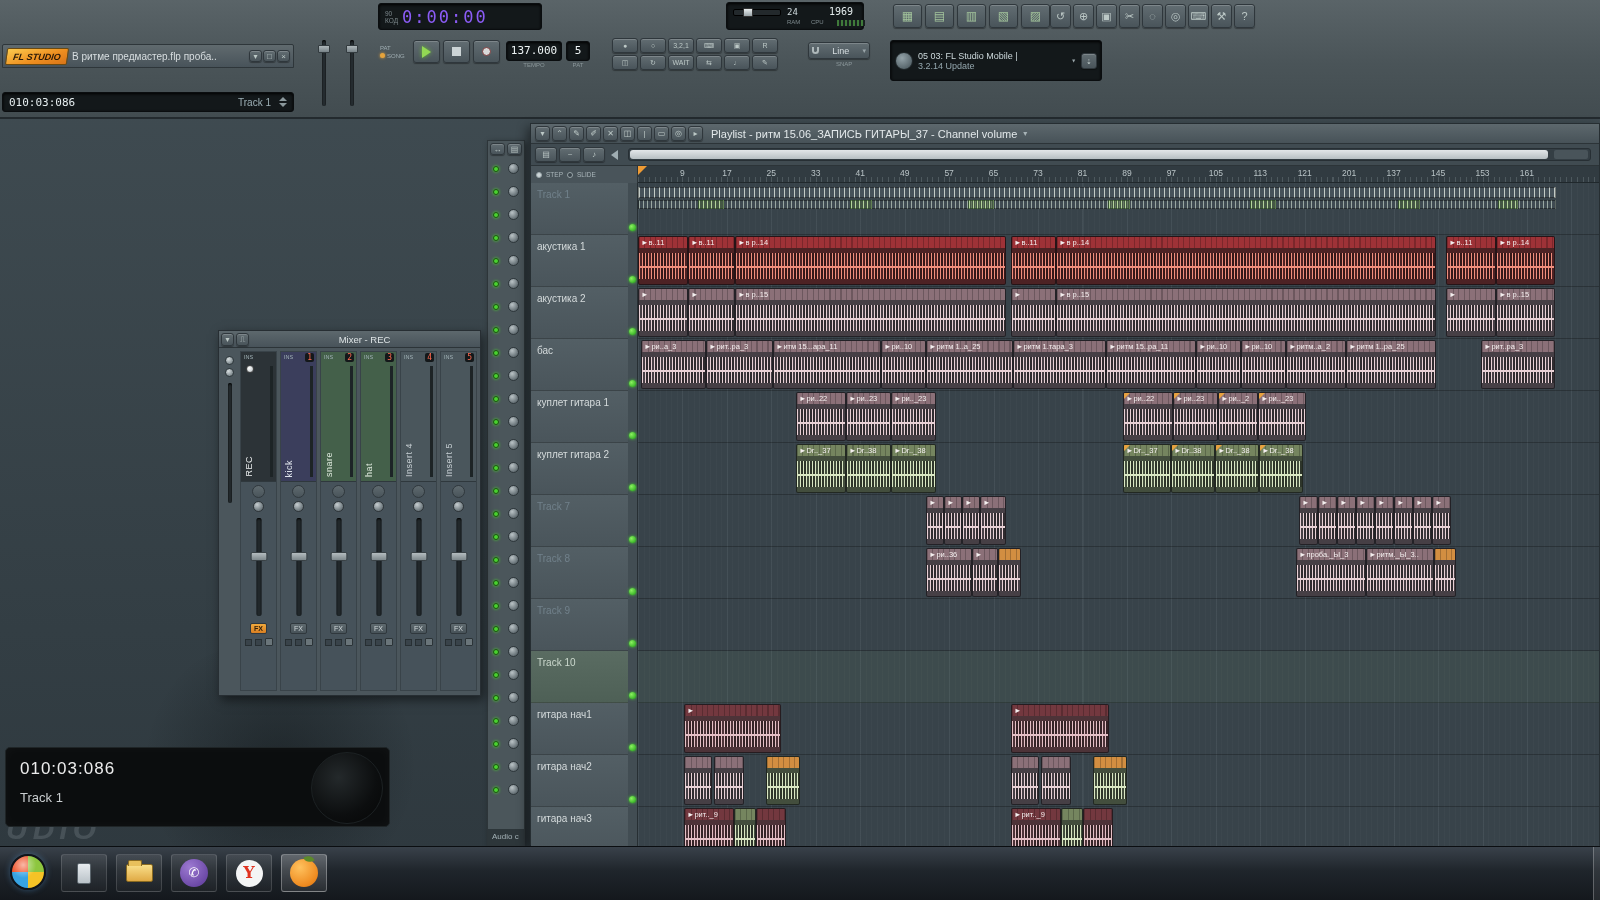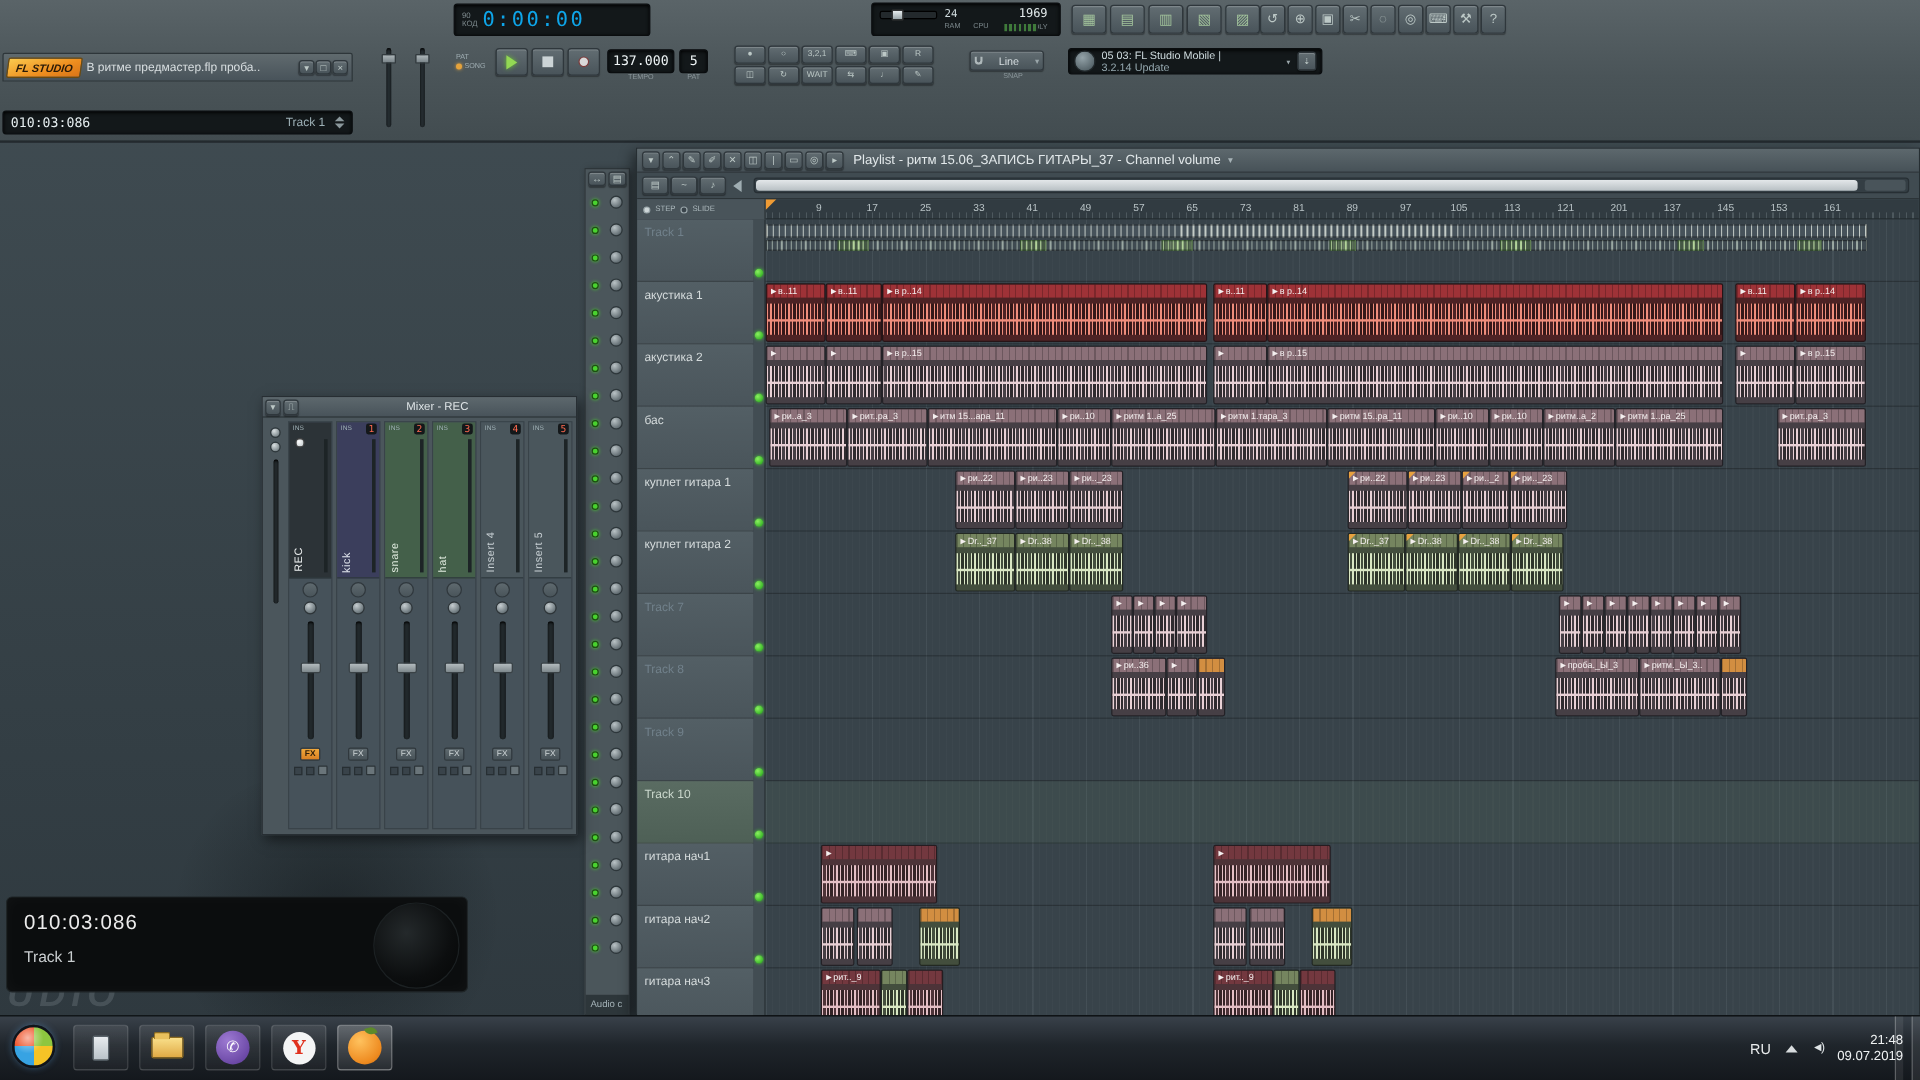--- a/index.html
+++ b/index.html
@@ -18,23 +18,23 @@
   .chrome { position:absolute; left:0; top:0; width:1600px; height:119px;
             background:linear-gradient(#5a6468,#4a5458 55%,#424c50); border-bottom:2px solid #232a2e; }
   .lcd { background:#13181a; border:1px solid #0a0d0f; border-radius:3px; color:#dfe6e8;
          font-family:"DejaVu Sans Mono", monospace; box-shadow:inset 0 1px 3px #000; }
   .btn3d { background:linear-gradient(#626d72,#47525 58%,#47525a); background:linear-gradient(#626d72,#49545a);
            border:1px solid #2f373c; border-radius:3px; color:#bcc8c6; text-align:center;
            box-shadow:inset 0 1px rgba(255,255,255,.18), 0 1px 1px rgba(0,0,0,.35); }
 
   .lcd-time { position:absolute; left:378px; top:3px; width:164px; height:27px; display:flex; align-items:center; }
   .lcd-time .mini { font-size:6.5px; color:#7d898d; line-height:7px; padding:0 4px 0 6px; font-family:"Liberation Sans",sans-serif; }
-  .lcd-time .tval { font-size:17px; letter-spacing:2px; color:#0ea5e9; }
-
-  .perf { position:absolute; left:726px; top:2px; width:158px; height:28px; }
+  .lcd-time .tval { font-size:17px; letter-spacing:2px; color:#8b5cf6; }
+
+  .perf { position:absolute; left:726px; top:2px; width:138px; height:28px; }
   .perf .slid { position:absolute; left:6px; top:6px; width:48px; height:7px; background:#23292c; border:1px solid #000; border-radius:2px; }
   .perf .slid i { position:absolute; left:9px; top:-2px; width:10px; height:9px; background:linear-gradient(#e8edee,#9aa5a9); border:1px solid #333; border-radius:1px; }
   .perf .v24 { position:absolute; left:60px; top:4px; font-size:9px; color:#cfdadd; }
   .perf .ram { position:absolute; left:60px; top:16px; font-size:6px; color:#7d898d; font-family:"Liberation Sans",sans-serif;}
   .perf .cpu { position:absolute; left:84px; top:16px; font-size:6px; color:#7d898d; font-family:"Liberation Sans",sans-serif;}
   .perf .mem { position:absolute; right:10px; top:3px; font-size:10px; color:#e2eaeb; }
   .perf .poly { position:absolute; right:10px; top:17px; font-size:6px; color:#7d898d; font-family:"Liberation Sans",sans-serif;}
   .perf .meter { position:absolute; left:110px; top:17px; width:28px; height:6px;
                  background:repeating-linear-gradient(90deg,#3f7a3a 0 2px,#182020 2px 4px); }
 
@@ -68,21 +68,21 @@
   .toggles { position:absolute; left:612px; top:38px; display:grid; grid-template-columns:repeat(6,26px);
              grid-auto-rows:15px; gap:2px; }
   .gbtn { font-size:7px; line-height:14px; height:15px; overflow:hidden; }
 
   .snap { position:absolute; left:808px; top:42px; width:62px; height:17px; display:flex; align-items:center; gap:3px; padding:0 3px; }
   .magnet { width:7px; height:7px; border:2px solid #aeb8ba; border-top:none; border-radius:0 0 7px 7px; }
   .snap .sval { flex:1; font-size:9px; color:#d6dde0; }
   .snap .car  { font-size:7px; color:#9aa6aa; }
   .snaplab { position:absolute; left:836px; top:61px; font-size:6px; color:#8b979b; }
 
-  .news { position:absolute; left:890px; top:40px; width:212px; height:22px; display:flex; align-items:center; padding:0 4px; gap:5px;justify-content:space-between; }
+  .news { position:absolute; left:890px; top:40px; width:212px; height:41px; display:flex; align-items:center; padding:0 4px; gap:5px;justify-content:space-between; }
   .globe { width:18px; height:18px; border-radius:50%; background:radial-gradient(circle at 38% 32%, #93a2a8, #5a686e 70%, #3c474c);
            border:1px solid #20272a; }
   .news .nl { flex:1; font-family:"Liberation Sans",sans-serif; }
   .news .l1 { font-size:9px; color:#cdd9dc; }
   .news .l2 { font-size:9px; color:#94a7ae; }
   .news .car { font-size:8px; color:#9aa6aa; }
   .news .dl  { width:16px; height:16px; font-size:9px; line-height:15px; }
 
   .titlebar { position:absolute; left:2px; top:44px; width:292px; height:24px; display:flex; align-items:center;
               background:linear-gradient(#606a6e,#49535 60%,#48525 ); background:linear-gradient(#606a6e,#48535a);
@@ -1084,26 +1084,16 @@
         <div class="tbbtn">
           <div class="ic-viber">✆</div>
         </div>
         <div class="tbbtn">
           <div class="ic-yandex">Y</div>
         </div>
         <div class="tbbtn act">
           <div class="ic-fl"></div>
         </div>
       </div>
-    <div class="tray">
-      <span class="lang">RU</span>
-      <span class="up"></span>
-      <span class="spk">◄)</span>
-      <span class="clock">
-        <div>21:48</div>
-        <div>09.07.2019</div>
-      </span>
-      <span class="showdesk" style="position:absolute;"></span>
-    </div>
     <div class="showdesk"></div>
   </div>
 
 </div>
 
 </body></html>

